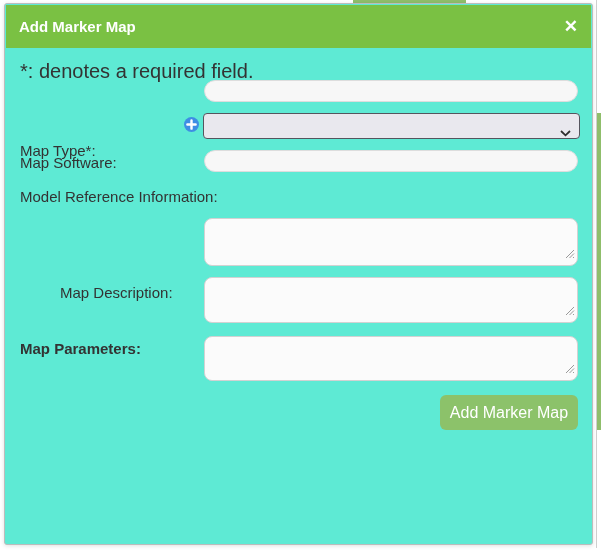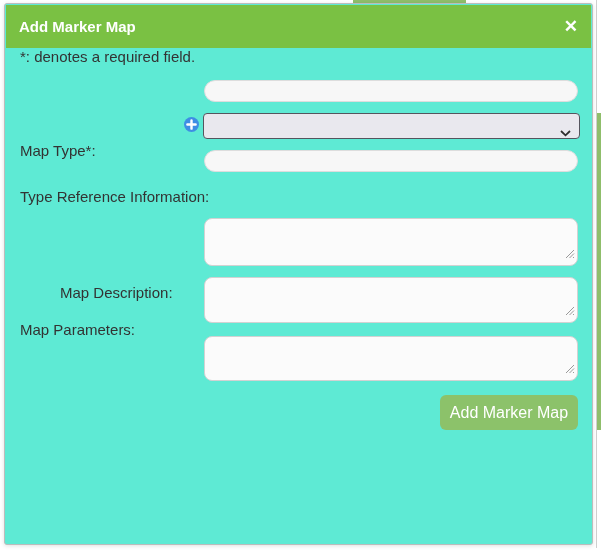--- a/index.html
+++ b/index.html
@@ -20,29 +20,29 @@
     box-shadow:0 1px 4px rgba(0,0,0,.12); box-sizing:border-box;
   }
   .modal-header {
     position:absolute; left:1px; top:1px; right:1px; height:43px;
     background:#7ac143; display:flex; align-items:center;
     padding:0 13px; box-sizing:border-box;
   }
   .modal-title { color:#fff; font-weight:bold; font-size:15px; flex:1; }
   .modal-close { color:#fff; font-weight:bold; font-size:17px; line-height:1; cursor:pointer; }
 
-  .note { position:absolute; left:15px; top:44px; font-size:15px; }
+  .note { position:absolute; left:15px; top:56px; font-size:20px; }
 
   .f-label { position:absolute; left:15px; font-size:15px; white-space:nowrap; }
   .l-name   { top:79px; }
   .l-type   { top:114px;margin-top:24px; }
   .l-soft   { top:150px; }
   .l-model  { top:184px; }
   .l-desc   { top:280px;margin-left:40px; }
-  .l-params { top:317px; }
+  .l-params { top:336px;font-weight:bold; }
 
   .text-input {
     position:absolute; left:199px; width:374px; height:22px;
     background:#f7f7f7; border:1px solid #dddddd; border-radius:11px;
     box-sizing:border-box; padding:0 10px; font:inherit; font-size:14px;
     color:#333; outline:none;
   }
   .i-name { top:76px; }
   .i-soft { top:146px; }
 
@@ -102,23 +102,24 @@
   </span>
   <span class="select-wrap">
     <select aria-label="Map Type"></select>
     <span class="chevron">
       <svg width="11" height="7" viewBox="0 0 11 7">
         <polyline points="1,1 5.5,5.3 10,1" fill="none" stroke="#2f2f2f" stroke-width="1.8"></polyline>
       </svg>
     </span>
   </span>
 
+  <label class="f-label l-soft">Map Software:</label>
   <input class="text-input i-soft" type="text" value="" style="">
 
-  <label class="f-label l-model">Type Reference Information:</label>
+  <label class="f-label l-model">Model Reference Information:</label>
   <span class="textarea-wrap ta-model">
     <textarea style=""></textarea>
     <span class="grip">
       <svg width="10" height="10" viewBox="0 0 10 10">
         <path d="M9 1 L1 9 M9 4.5 L4.5 9 M9 8 L8 9" stroke="#999999" stroke-width="1" fill="none"></path>
       </svg>
     </span>
   </span>
 
   <label class="f-label l-desc">Map Description:</label>

